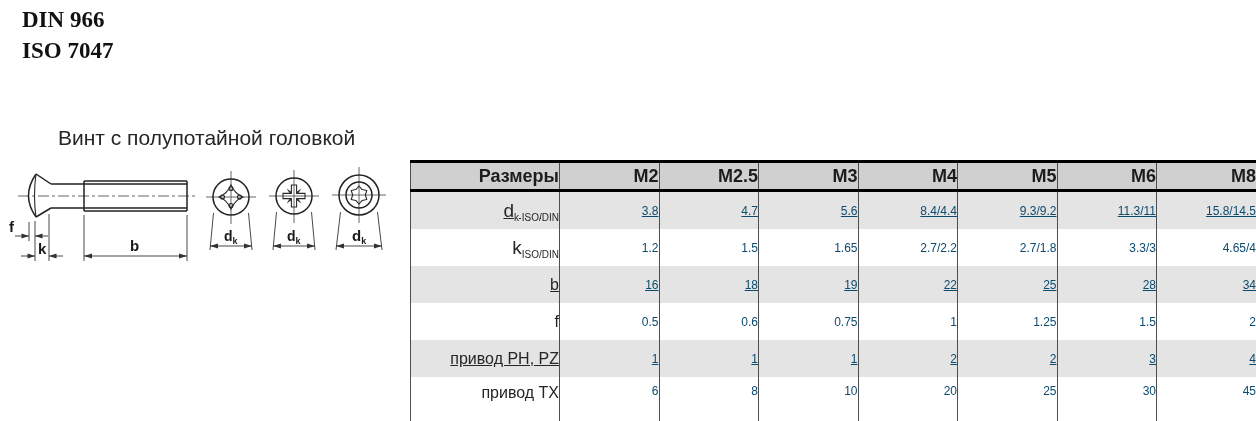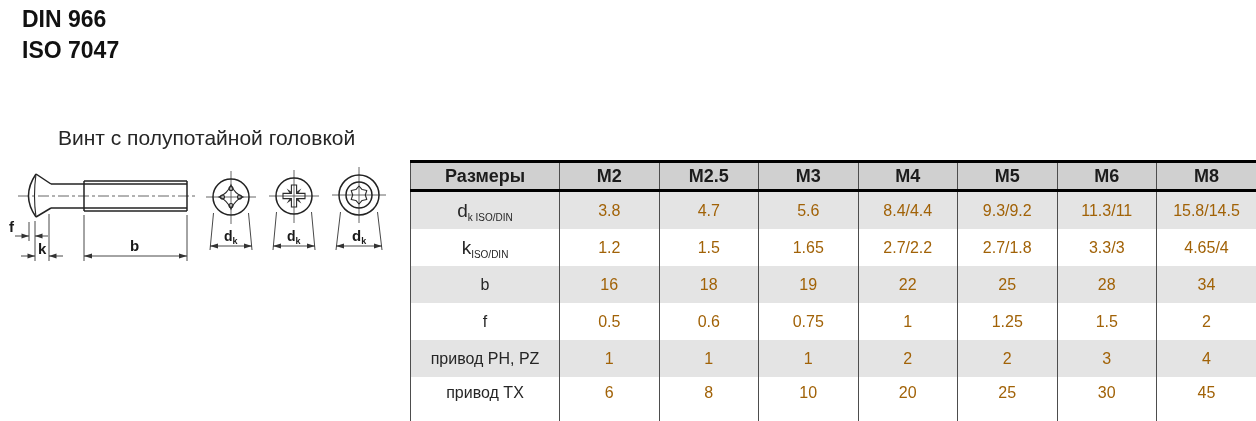--- a/index.html
+++ b/index.html
@@ -1,43 +1,43 @@
 <!DOCTYPE html>
 <html><head>
 <meta charset="utf-8">
 <style>
   html,body{margin:0;padding:0;background:#fff;}
   .page{
     position:relative;width:1256px;height:421px;background:#fff;overflow:hidden;
     font-family:"Liberation Sans",sans-serif;color:#1a1a1a;
   }
   
-  .standards{position:absolute;left:22px;top:4px;}
+  .standards{position:absolute;left:22px;top:4px;font-family:Liberation Serif, serif;}
   .standards .std-line{font-size:23px;font-weight:700;line-height:31px;color:#111;}
   .subtitle{position:absolute;left:22px;top:126px;font-size:21px;font-weight:400;color:#262626;margin-left:36px;}
 
   
   .drawing{position:absolute;left:0;top:158px;width:410px;height:140px;}
 
   
   table.dim{
     position:absolute;left:410px;top:160px;width:846px;
     border-collapse:collapse;table-layout:fixed;
     border-top:3px solid #000;border-bottom:3px solid #2e2e2e;
   }
   table.dim th,table.dim td{
-    border-left:1.5px solid #4d4d4d;text-align:center;vertical-align:middle;
+    border-left:1.5px solid #4d4d4d;text-align:right;vertical-align:middle;
     padding:0;overflow:hidden;white-space:nowrap;
   }
   table.dim thead th{
     background:#d0d0d0;border-bottom:3px solid #000;height:26px;
     font-size:18px;font-weight:700;color:#1c1c1c;
   }
-  table.dim tbody td{height:37px;font-size:16px;color:#a16207;background:#fff;}
-  table.dim tbody tr.shaded td{background:#e4e4e4;}
+  table.dim tbody td{height:37px;font-size:12px;color:#0c4a6e;background:#fff;}
+  table.dim tbody tr.shaded td{background:#e4e4e4;text-decoration:underline;}
   table.dim tbody tr.last td{height:44px;vertical-align:top;padding-top:7px;}
   table.dim td.rowlabel{font-size:16px;color:#262626;}
   table.dim td.rowlabel .main-big{font-size:19px;}
   table.dim td.rowlabel sub{font-size:10px;line-height:0;}
 
   
   .obj{stroke:#222;stroke-width:1.5;fill:none;}
   .obj-thin{stroke:#2a2a2a;stroke-width:1.1;fill:none;}
   .cl{stroke:#555;stroke-width:0.9;fill:none;}
   .dim-l{stroke:#333;stroke-width:0.9;fill:none;}

